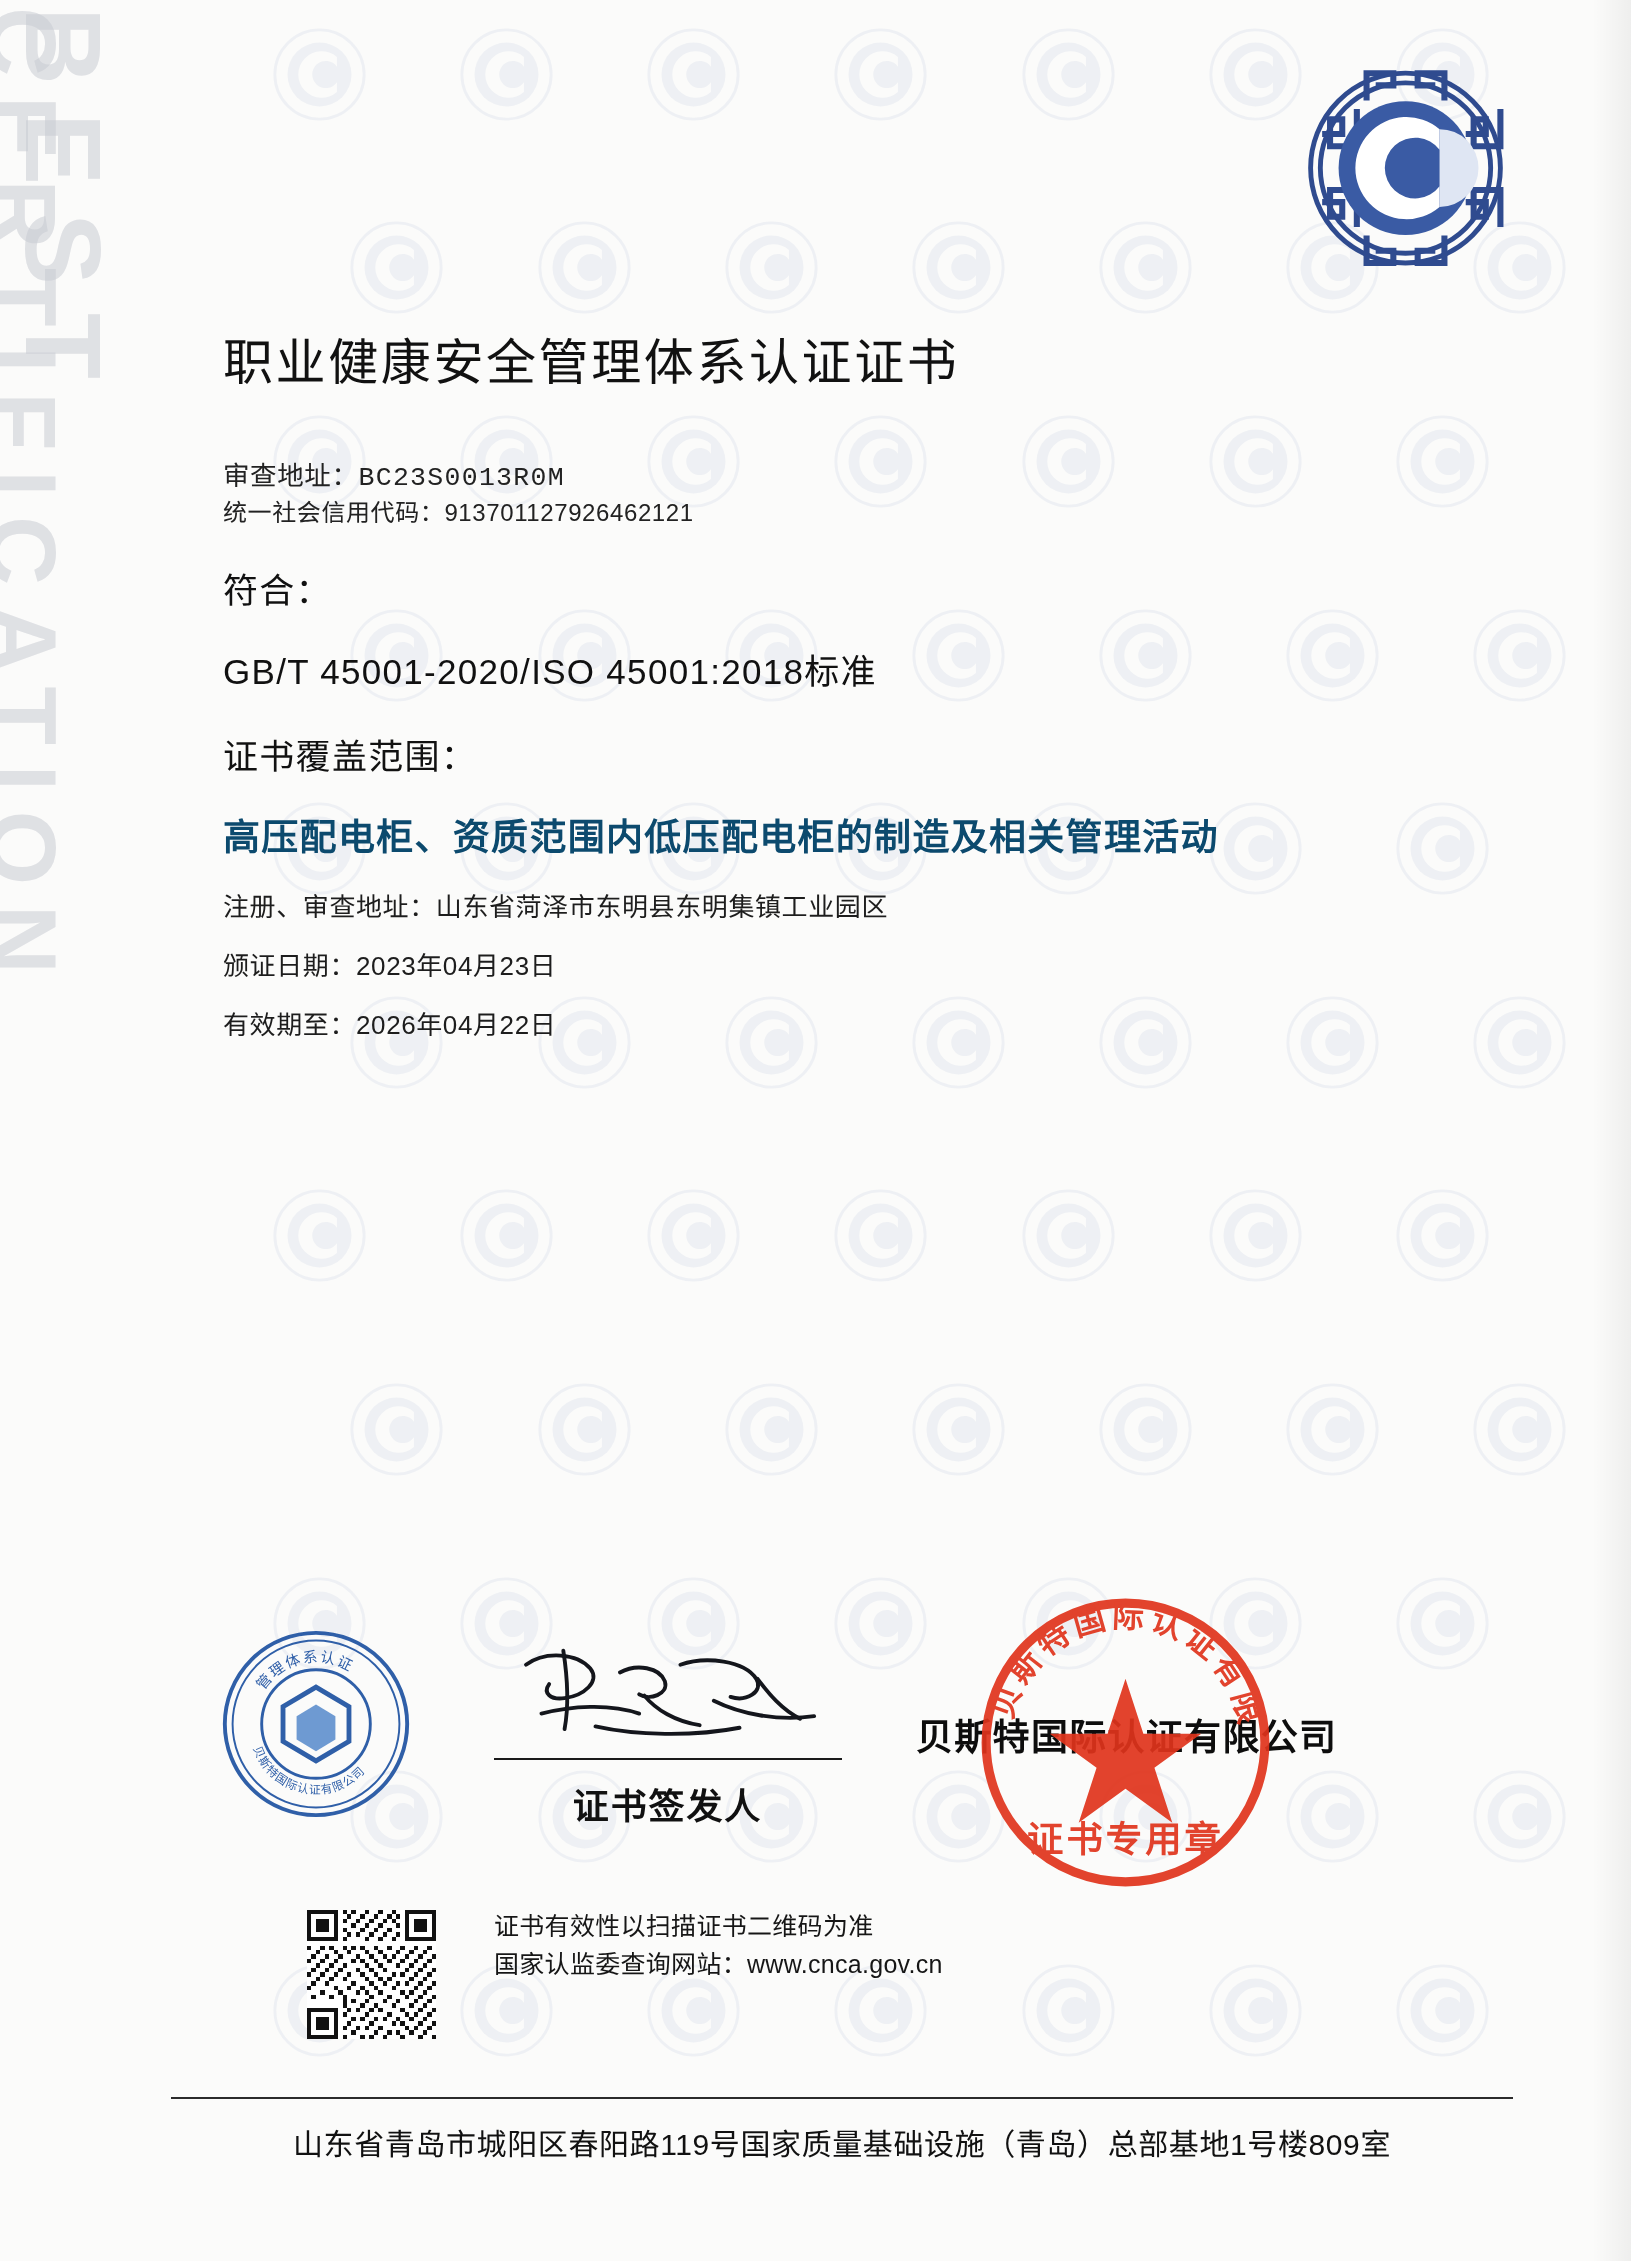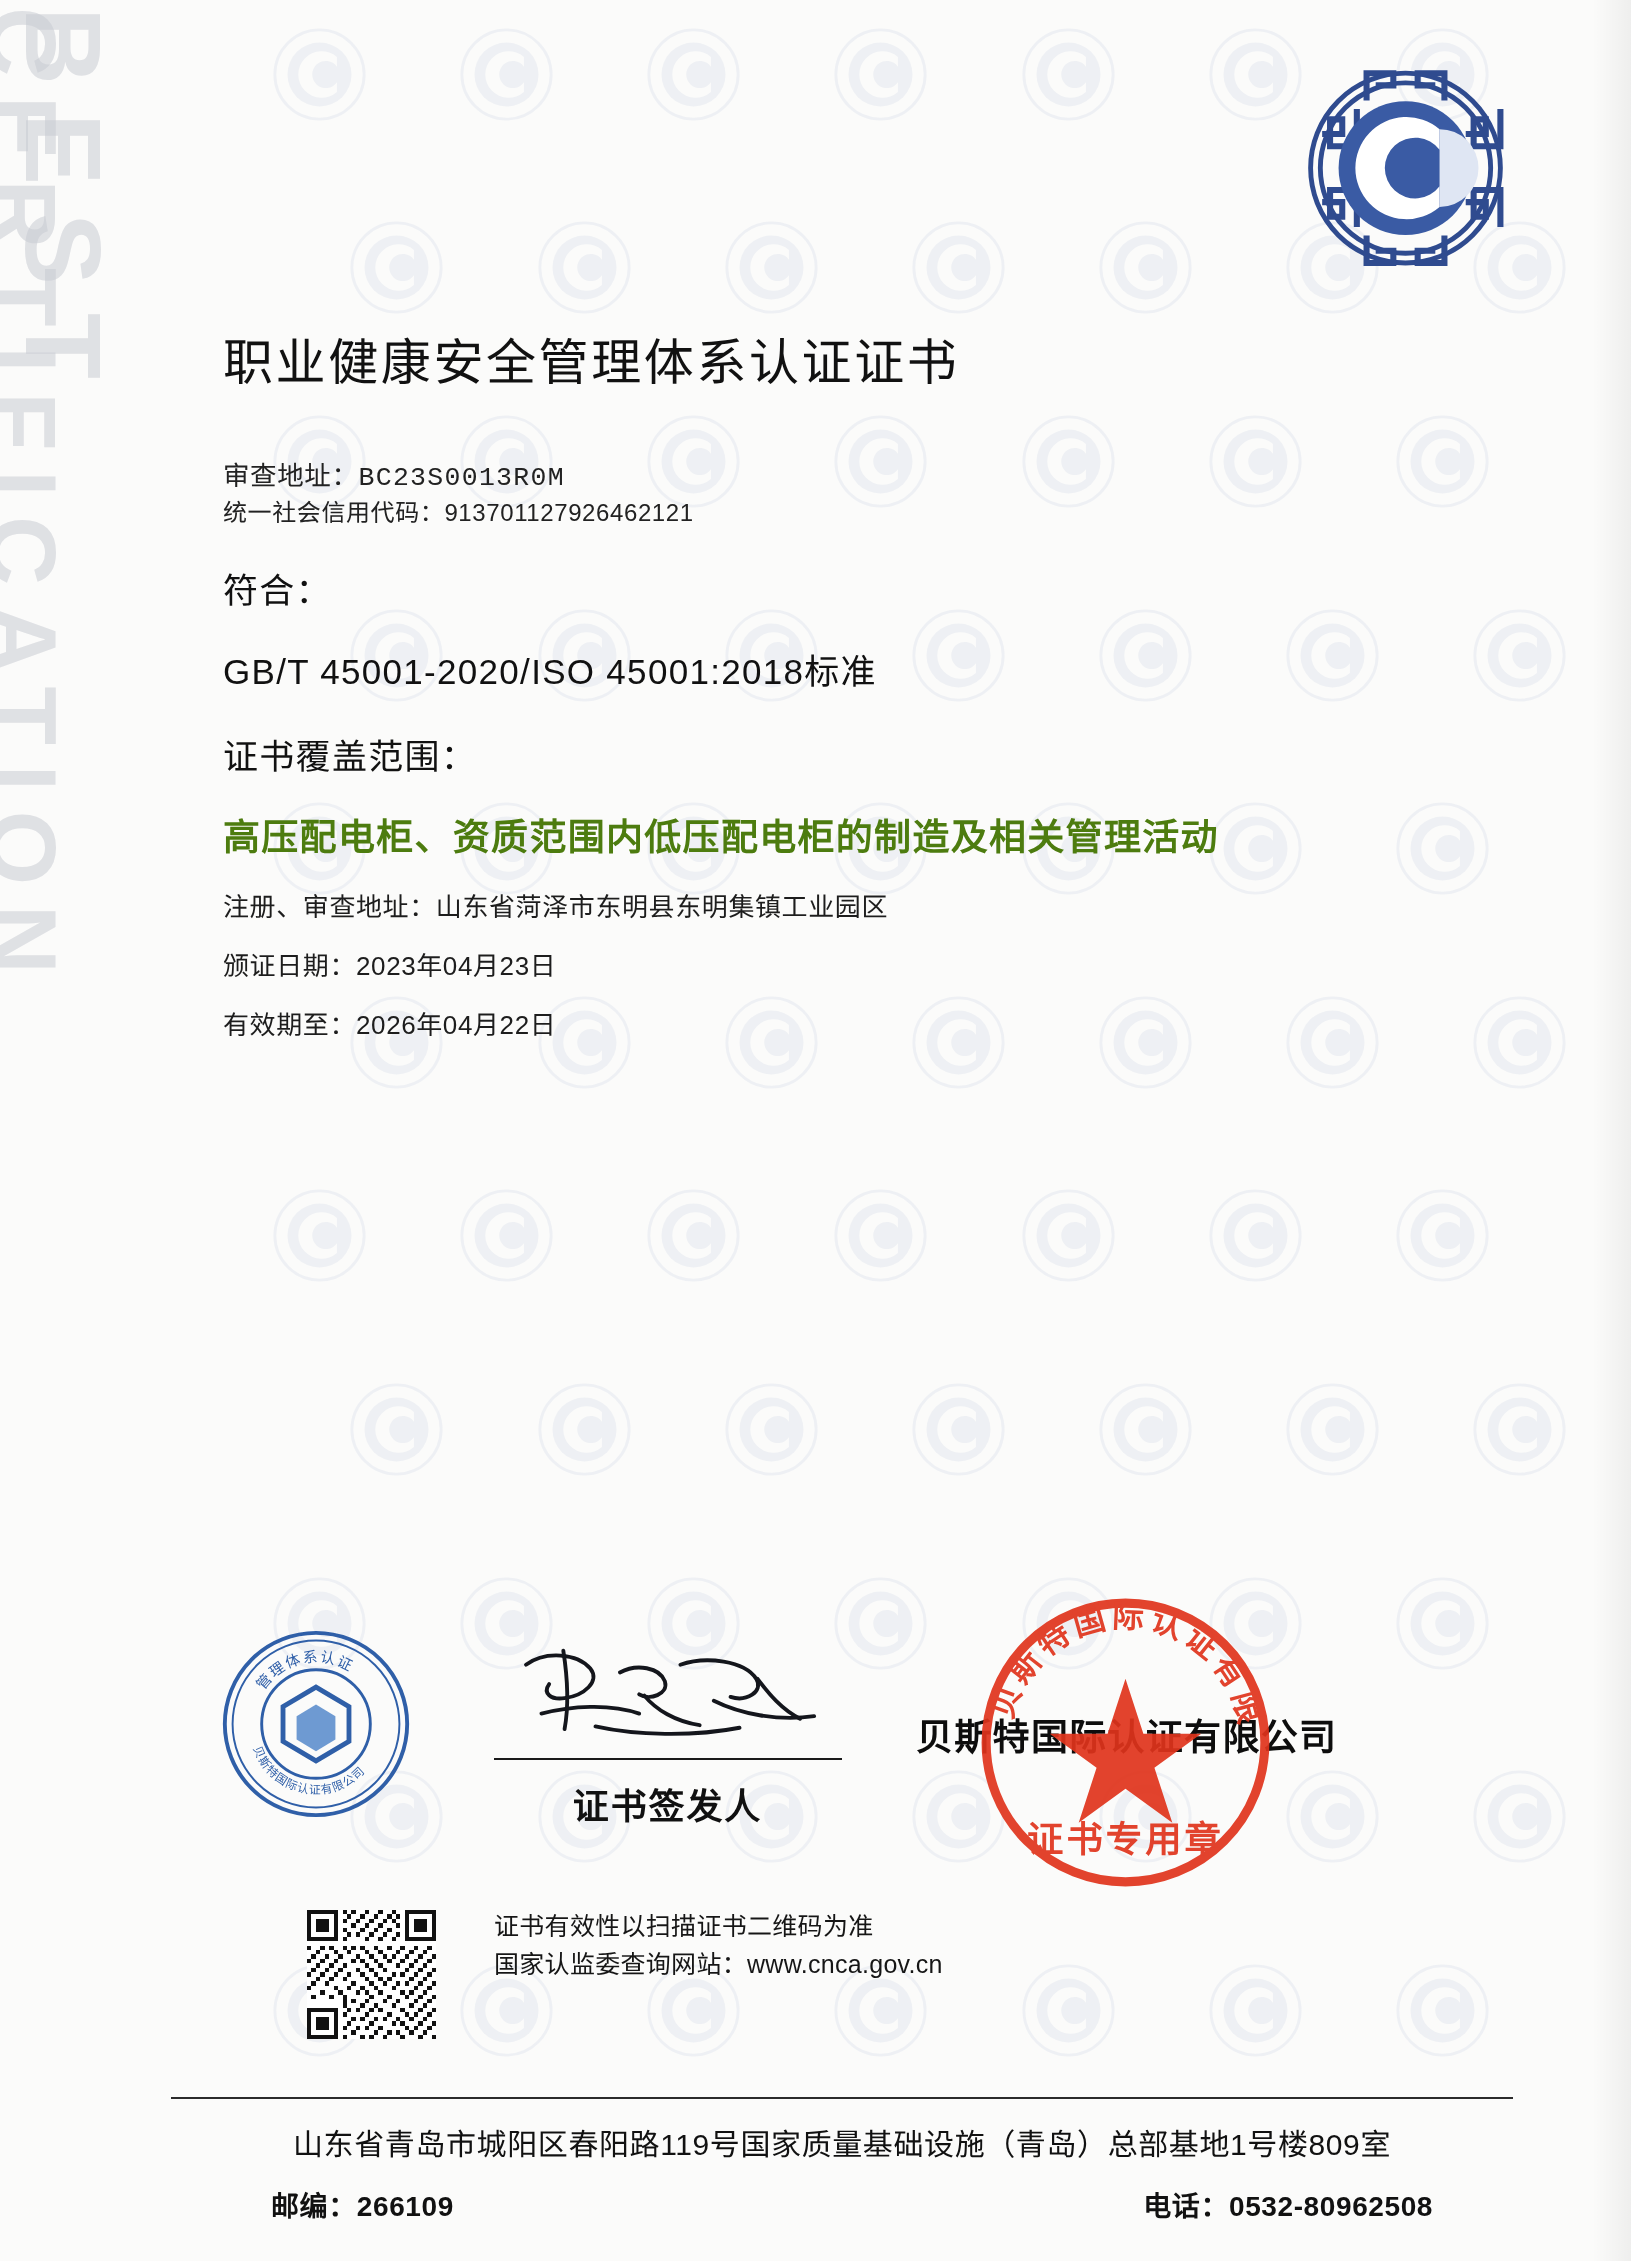--- a/index.html
+++ b/index.html
@@ -125,21 +125,21 @@
   .standard {
     margin-top: 30px;
     font-size: 35px;
     color: #111;
     letter-spacing: 1.3px;
   }
   .scope-text {
     margin-top: 28px;
     font-size: 37px;
     font-weight: bold;
-    color: #4d7c0f;
+    color: #0c4a6e;
     letter-spacing: 1.3px;
   }
   .addr-line {
     margin-top: 24.5px;
     font-size: 26px;
     color: #1d1d1d;
     letter-spacing: 0.6px;
   }
   .date-line {
     margin-top: 22px;
@@ -1163,20 +1163,16 @@
     </svg>
   </div>
 
   <div class="links">
     <div>证书有效性以扫描证书二维码为准</div>
     <div>国家认监委查询网站：www.cnca.gov.cn</div>
   </div>
 
   <div class="footer-rule"></div>
   <div class="footer-addr">山东省青岛市城阳区春阳路119号国家质量基础设施（青岛）总部基地1号楼809室</div>
-  <div class="footer-row">
-    <span>邮编：266109</span>
-    <span>电话：0532-80962508</span>
-  </div>
 
   <div class="edge-shade"></div>
 </div>
 
 
 </body></html>

